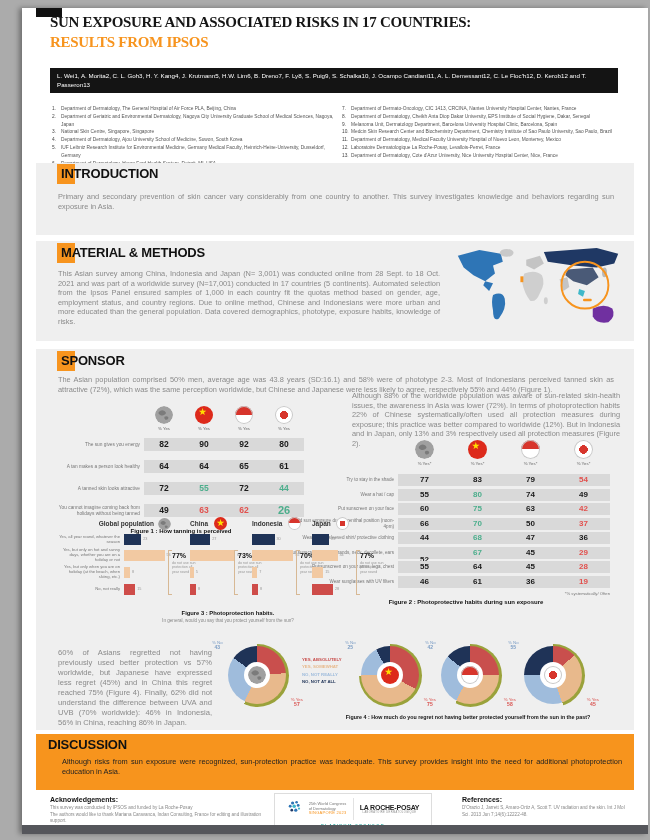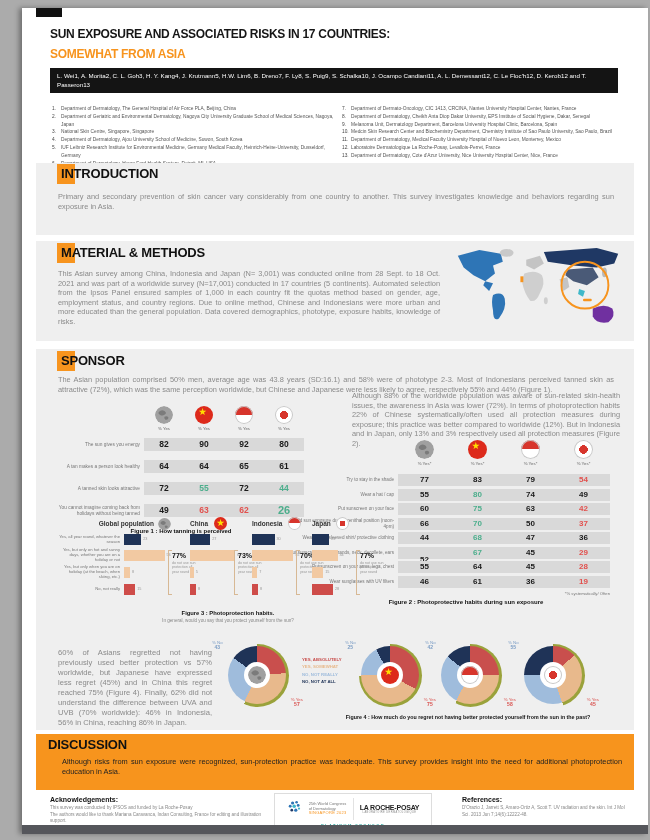--- a/index.html
+++ b/index.html
@@ -1,21 +1,21 @@
 <!DOCTYPE html>
 <html><head>
 <meta charset="utf-8">
 <style>
   html,body{margin:0;padding:0;background:#ABABAB;width:650px;height:840px;overflow:hidden;
     font-family:"Liberation Sans",sans-serif;}
   .page{position:absolute;left:22px;top:8px;width:626px;height:826px;background:#fff;
     box-shadow:-3px 0 5px rgba(0,0,0,.35);}
   .abs{position:absolute;}
   .topmark{left:14px;top:0;width:26px;height:9px;background:#101010;}
-  .title{left:28px;top:16px;font-size:12px;font-weight:bold;color:#161616;line-height:20px;letter-spacing:-.3px;}
+  .title{left:28px;top:4px;font-size:15px;font-weight:bold;color:#161616;line-height:20px;letter-spacing:-.3px;font-family:Liberation Serif, serif;}
   .title .l2{color:#F7941E;}
   .authors{left:28px;top:60px;width:568px;background:#141414;color:#fff;font-size:6.2px;
     line-height:8.6px;padding:4px 7px;box-sizing:border-box;}
   .affil-col{top:97px;font-size:4.8px;line-height:7.8px;color:#555;}
   .affil-item{display:flex;}
   .affil-item .n{width:9px;flex:none;color:#444;}
   .band{left:14px;width:598px;background:#EFEFEF;}
   .sq{width:18px;height:20px;background:#F7941E;}
   .sec{font-size:13px;font-weight:bold;color:#111;letter-spacing:-.2px;}
   .body-txt{font-size:7.4px;line-height:9.6px;color:#8a8a8a;text-align:justify;}
@@ -62,21 +62,21 @@
   .bottombar{left:0;bottom:0;width:626px;height:9px;background:#55565B;}
 </style>
 </head>
 <body>
 
 <div class="page">
   <div class="abs topmark"></div>
 
   <div class="abs title">
     <span>SUN EXPOSURE AND ASSOCIATED RISKS IN 17 COUNTRIES:</span><br>
-    <span class="l2">SOMEWHAT FROM ASIA</span>
+    <span class="l2">RESULTS FROM IPSOS</span>
   </div>
 
   <div class="abs authors">L. Wei1, A. Morita2, C. L. Goh3, H. Y. Kang4, J. Krutmann5, H.W. Lim6, B. Dreno7, F. Ly8, S. Puig9, S. Schalka10, J. Ocampo Candiani11, A. L. Demessant12, C. Le Floc'h12, D. Kerob12 and T. Passeron13</div>
 
   <div id="affil-left" class="abs affil-col" style="left:30px;width:282px;">
       <div class="affil-item">
         <div class="n">1.</div>
         <div>Department of Dermatology, The General Hospital of Air Force PLA, Beijing, China</div>
       </div>
       <div class="affil-item">

